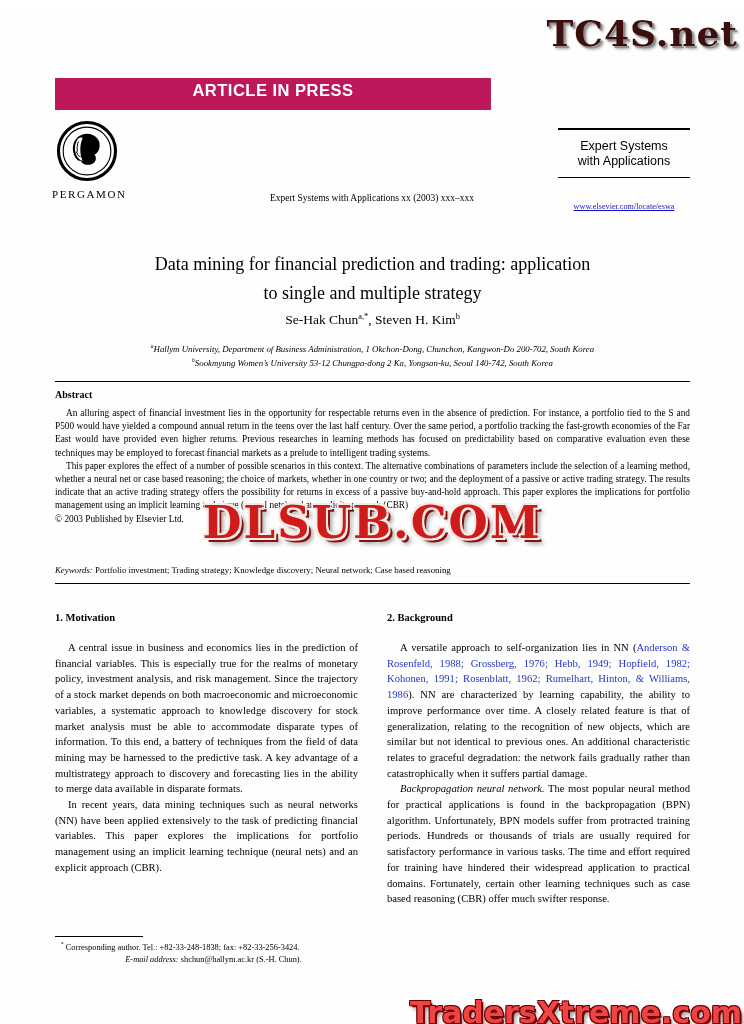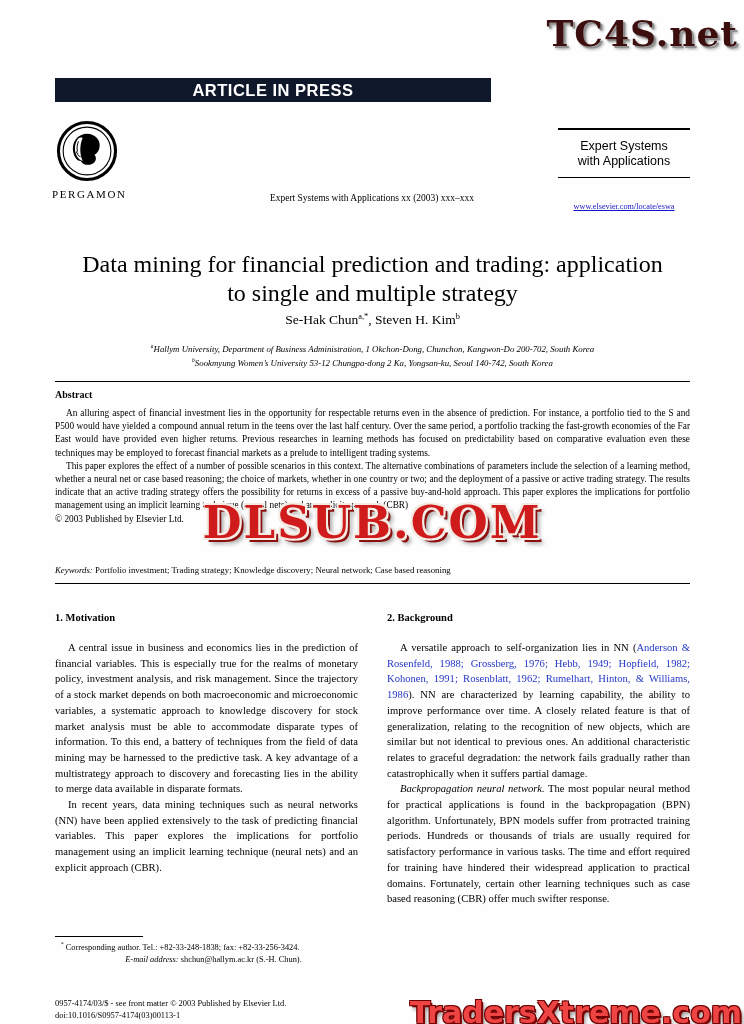--- a/index.html
+++ b/index.html
@@ -15,37 +15,37 @@
           font-family:"DejaVu Serif",serif;font-weight:bold;font-size:45px;letter-spacing:2px;
           color:#cf1b1b;
           text-shadow:-2px -2px 0 #f4ece4,2px -2px 0 #f4ece4,-2px 2px 0 #f4ece4,2px 2px 0 #f4ece4,
                       4px 4px 0 #8c1010,6px 6px 4px rgba(0,0,0,.35);}
   .wm-bottom{position:absolute;right:2px;top:983px;font-family:"DejaVu Sans",sans-serif;
           font-weight:bold;font-size:30px;color:#ef4444;
           text-shadow:-1px -1px 0 #6b0000,1px -1px 0 #6b0000,-1px 1px 0 #6b0000,
                       2px 2px 0 #7e0505,3px 4px 4px rgba(0,0,0,.45);}
 
   
-  .banner{position:absolute;left:55px;top:66px;width:436px;height:24px;background:#0f172a;
+  .banner{position:absolute;left:55px;top:66px;width:436px;height:32px;background:#be185d;
           color:#fff;font-family:"Liberation Sans",sans-serif;font-weight:bold;font-size:16.5px;
           letter-spacing:.5px;text-align:center;line-height:24px;}
   .logo{position:absolute;left:56px;top:108px;width:62px;height:62px;}
   .pergamon{position:absolute;left:52px;top:176px;font-size:11px;letter-spacing:1.6px;}
   .jcite{position:absolute;left:150px;top:181px;width:444px;text-align:center;font-size:9.5px;}
   .jbox{position:absolute;left:558px;top:116px;width:132px;}
   .jbox-rule-top{border-top:2.2px solid #000;}
   .jbox-rule-bottom{border-top:1px solid #000;}
   .jname{padding:9px 0 8px;text-align:center;font-family:"Liberation Sans",sans-serif;
          font-size:12.5px;line-height:15px;}
   .jurl{position:absolute;left:558px;top:190px;width:132px;text-align:center;font-size:8.2px;
         color:#1414c8;text-decoration:underline;cursor:pointer;}
 
   
   .title{position:absolute;left:55px;top:238px;width:635px;text-align:center;
-         font-size:24px;line-height:29px;}
+         font-size:18px;line-height:29px;}
   .authors{position:absolute;left:55px;top:300px;width:635px;text-align:center;font-size:13.5px;}
   .affils{position:absolute;left:55px;top:331px;width:635px;text-align:center;
           font-style:italic;font-size:8.8px;line-height:13.5px;}
   sup{font-size:.62em;line-height:0;vertical-align:super;}
 
   .rule{position:absolute;left:55px;width:635px;border-top:1px solid #000;}
   .rule1{top:369px;}
   .rule2{top:571px;}
 
   
@@ -142,20 +142,16 @@
   </div>
 
   <div class="wm-mid">DLSUB.COM</div>
 
   <div class="footnote">
     <div class="fn-rule"></div>
     <div class="fn-line fn-line1"><sup>*</sup><span> Corresponding author. Tel.: +82-33-248-1838; fax: +82-33-256-3424.</span></div>
     <div class="fn-line fn-line2"><span class="seg-italic">E-mail address:</span><span> shchun@hallym.ac.kr (S.-H. Chun).</span></div>
   </div>
 
-  <div class="pubinfo">
-    <div>0957-4174/03/$ - see front matter © 2003 Published by Elsevier Ltd.</div>
-    <div>doi:10.1016/S0957-4174(03)00113-1</div>
-  </div>
 
   <div class="wm-bottom">TradersXtreme.com</div>
 
 </div>
 
 </body></html>

